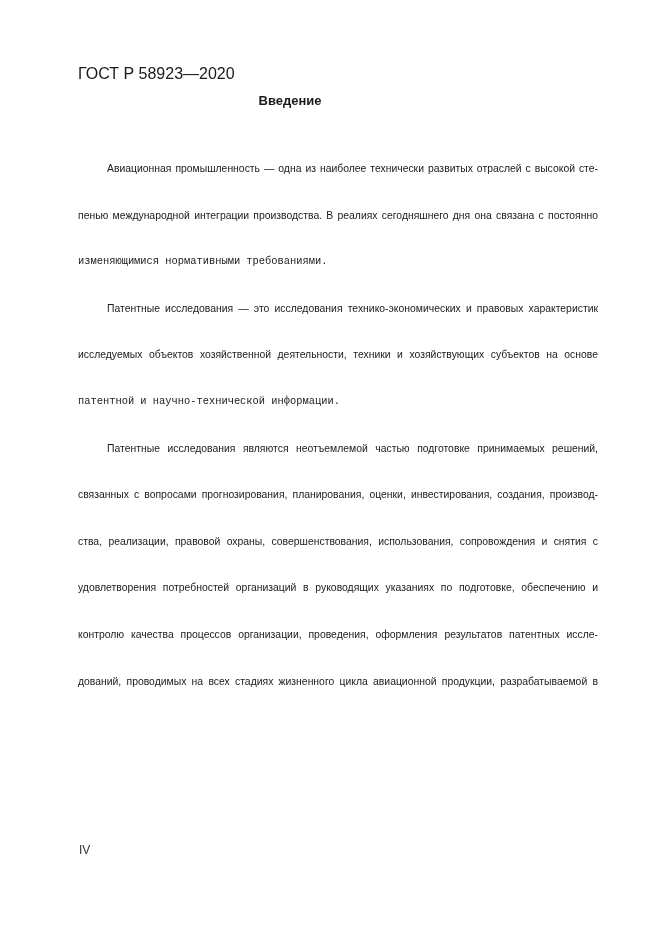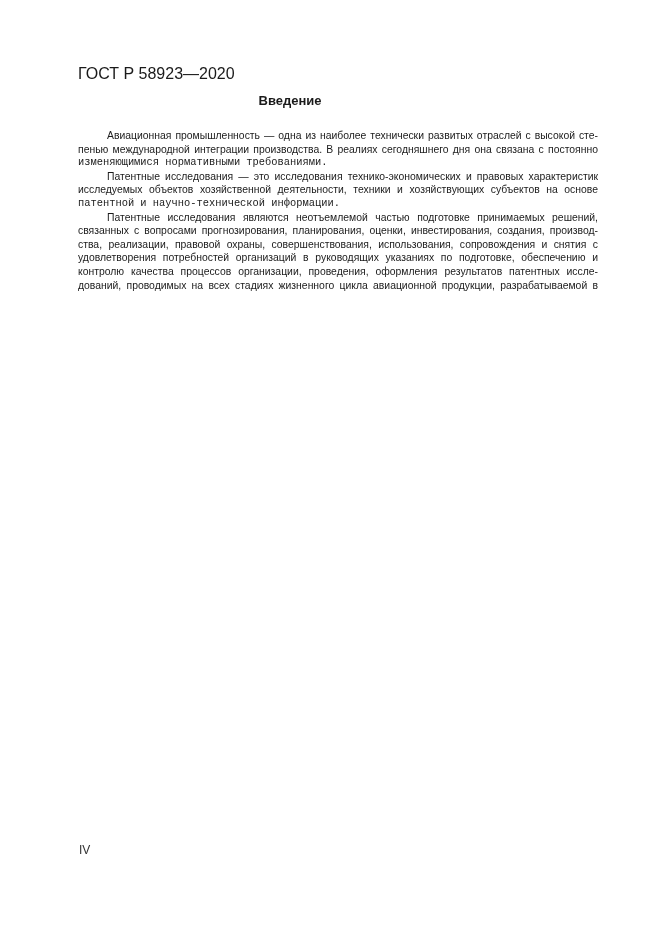--- a/index.html
+++ b/index.html
@@ -3,21 +3,21 @@
 <meta charset="utf-8">
 <style>
   html, body { margin: 0; padding: 0; background: #ffffff; }
   body { width: 661px; height: 935px; position: relative; overflow: hidden;
          font-family: "Liberation Sans", sans-serif; color: #1a1a1a; }
   .header { position: absolute; left: 78px; top: 65px; font-size: 16px; font-weight: normal; }
   .title { position: absolute; left: 0; width: 580px; top: 93px; text-align: center;
            font-size: 13px; font-weight: bold; }
   .body-text { position: absolute; left: 78px; top: 129px; width: 520px; font-size: 10.4px;
                line-height: 13.6px; }
-  .line { display: block; white-space: nowrap; text-align: justify; text-align-last: justify; }
+  .line { display: block; white-space: nowrap; text-align: justify; text-align-last: justify; margin-top: 33px; }
   .line.last { text-align-last: left; font-family: Liberation Mono, monospace; }
   .indent { padding-left: 29px; }
   .page-num { position: absolute; left: 79px; top: 843px; font-size: 12px; color: #333; }
 </style>
 </head>
 <body>
 
 <div>
   <div class="header">ГОСТ Р 58923—2020</div>
   <div class="title">Введение</div>

